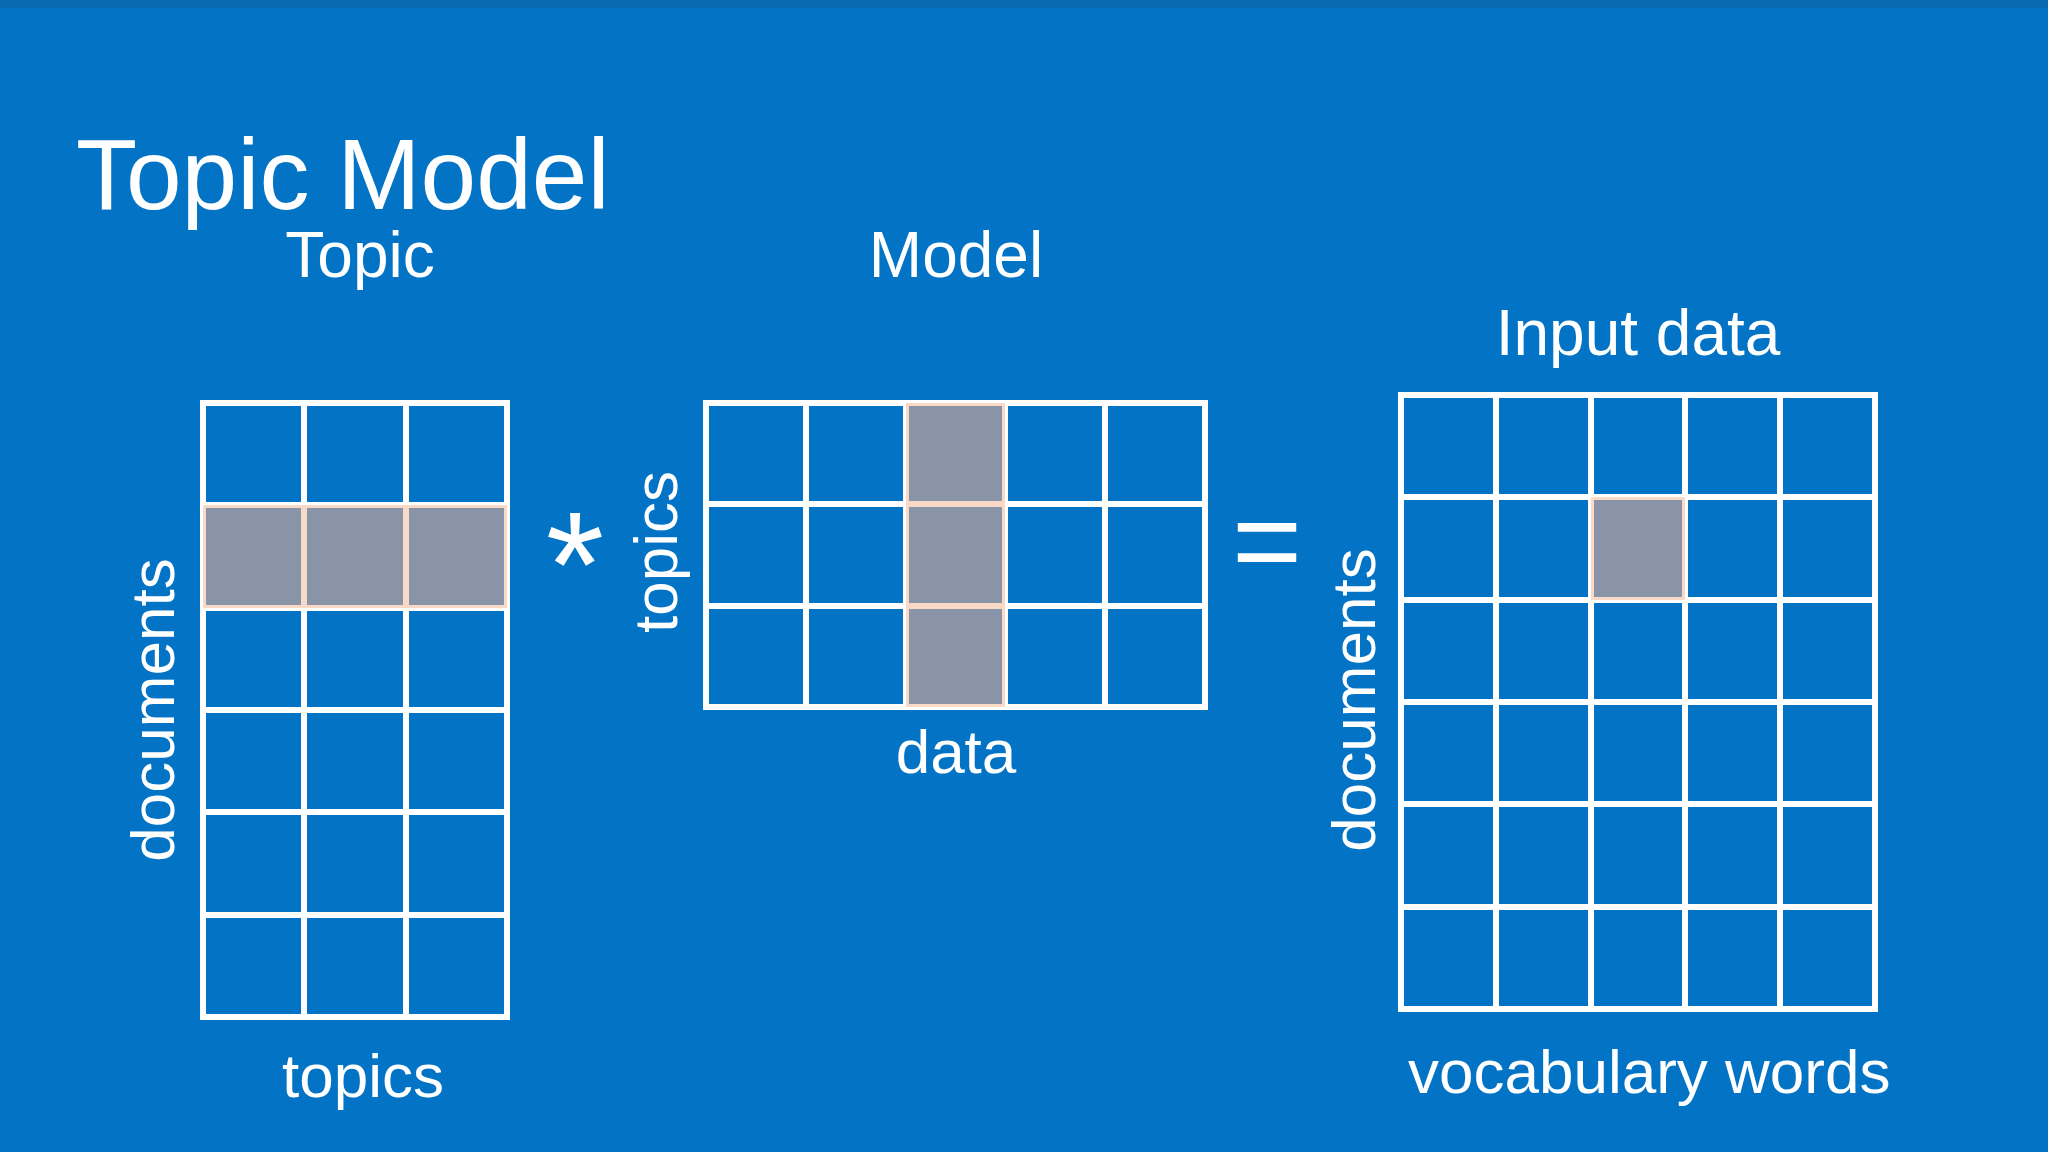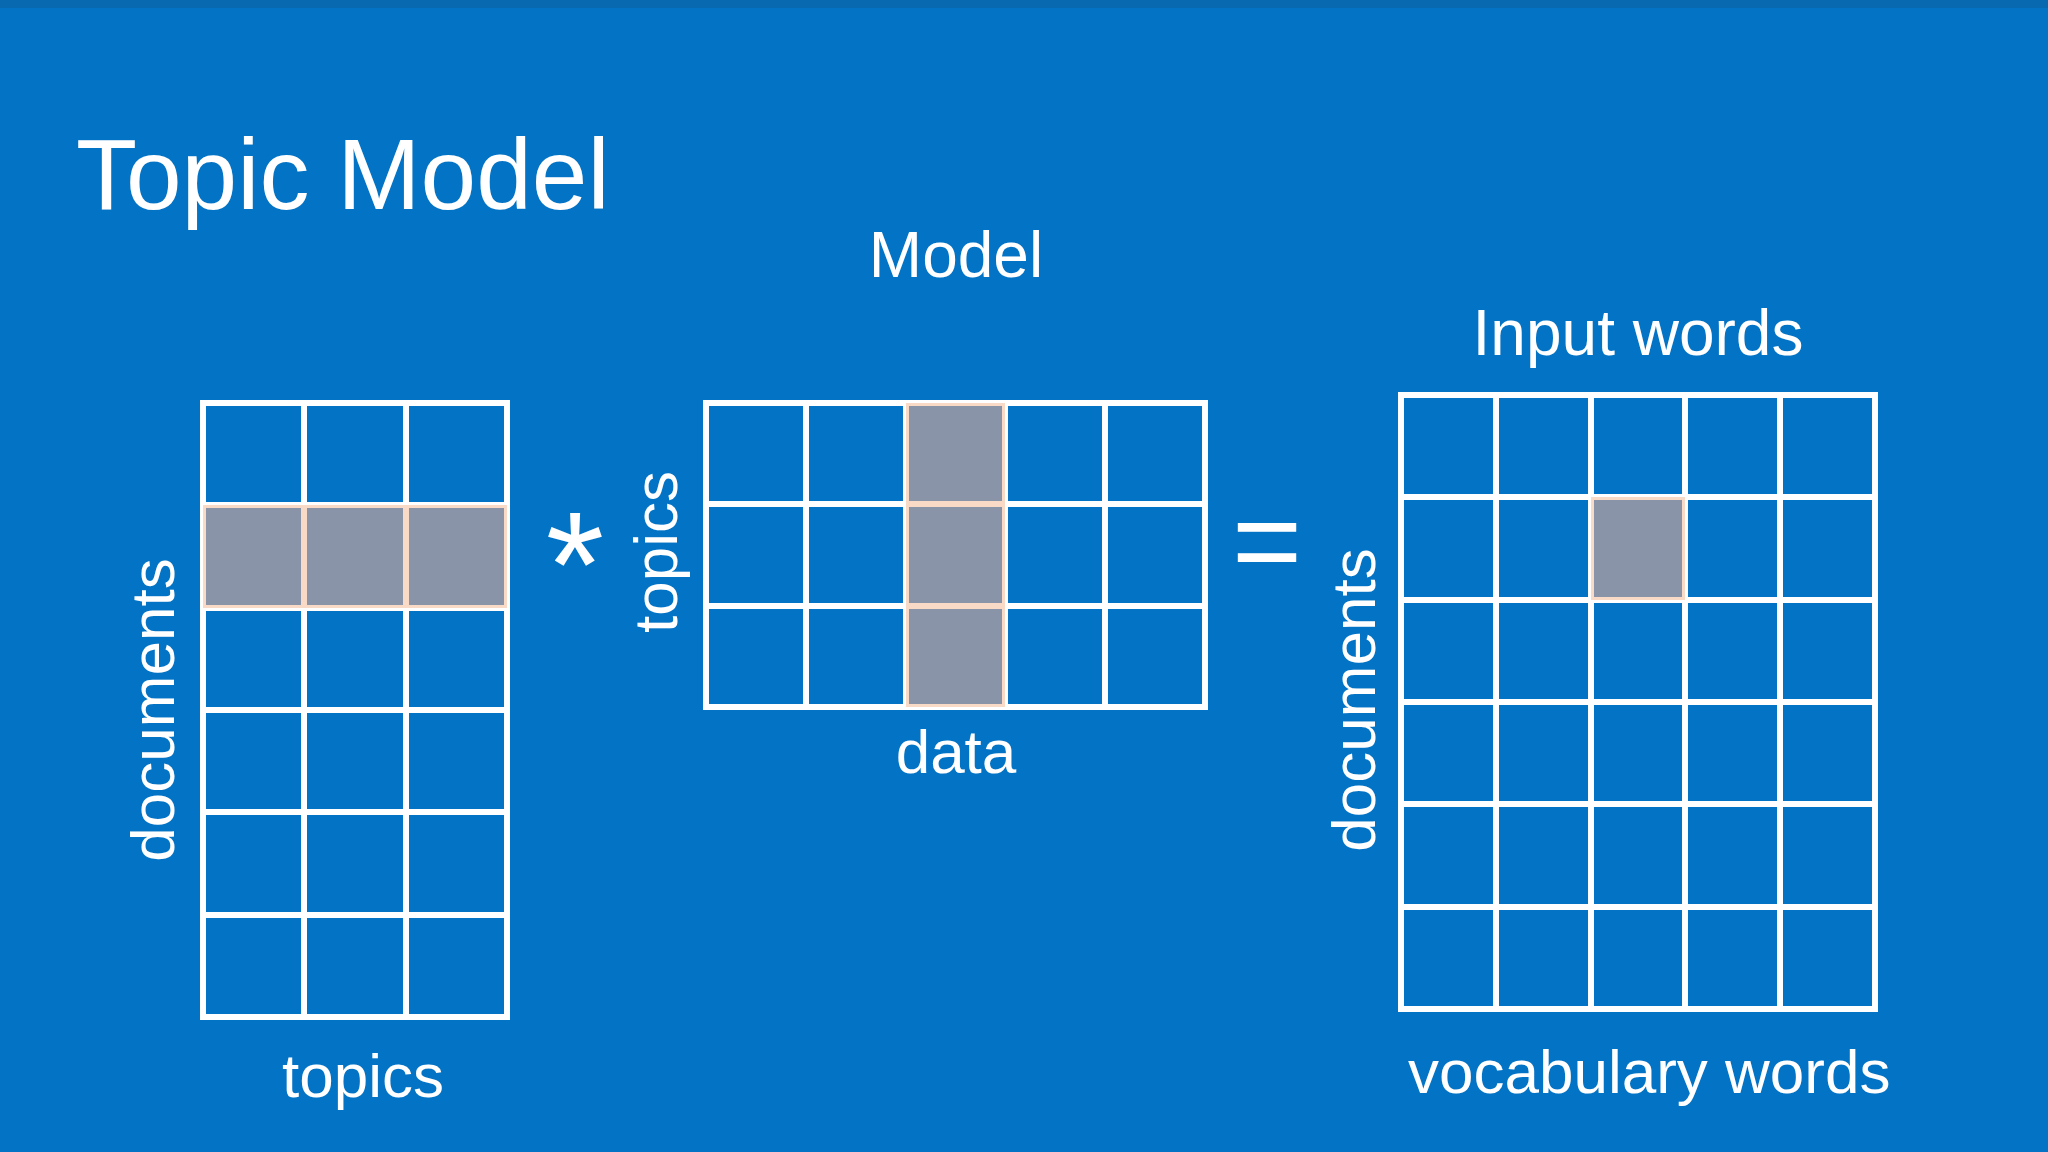--- a/index.html
+++ b/index.html
@@ -72,20 +72,21 @@
 </style>
 </head>
 <body>
 
 <div class="slide">
   <div class="top-strip"></div>
 
   <h1 class="slide-title">Topic Model</h1>
 
   <div class="mtitle mtitle-1">
+    <div>Topic</div>
   </div>
   <div class="vlabel vlabel-1">documents</div>
   <div class="grid grid-1" style="grid-template-columns: repeat(3, 1fr); grid-template-rows: repeat(6, 1fr);">
       <div class="cell"></div>
       <div class="cell"></div>
       <div class="cell"></div>
       <div class="cell hl"></div>
       <div class="cell hl"></div>
       <div class="cell hl"></div>
       <div class="cell"></div>
@@ -124,21 +125,21 @@
       <div class="cell"></div>
       <div class="cell hl"></div>
       <div class="cell"></div>
       <div class="cell"></div>
     </div>
   <div class="hlabel hlabel-2">data</div>
 
   <div class="op op-eq">=</div>
 
   <div class="mtitle mtitle-3">
-    <div>Input words</div>
+    <div>Input data</div>
   </div>
   <div class="vlabel vlabel-3">documents</div>
   <div class="grid grid-3" style="grid-template-columns: repeat(5, 1fr); grid-template-rows: repeat(6, 1fr);">
       <div class="cell"></div>
       <div class="cell"></div>
       <div class="cell"></div>
       <div class="cell"></div>
       <div class="cell"></div>
       <div class="cell"></div>
       <div class="cell"></div>

